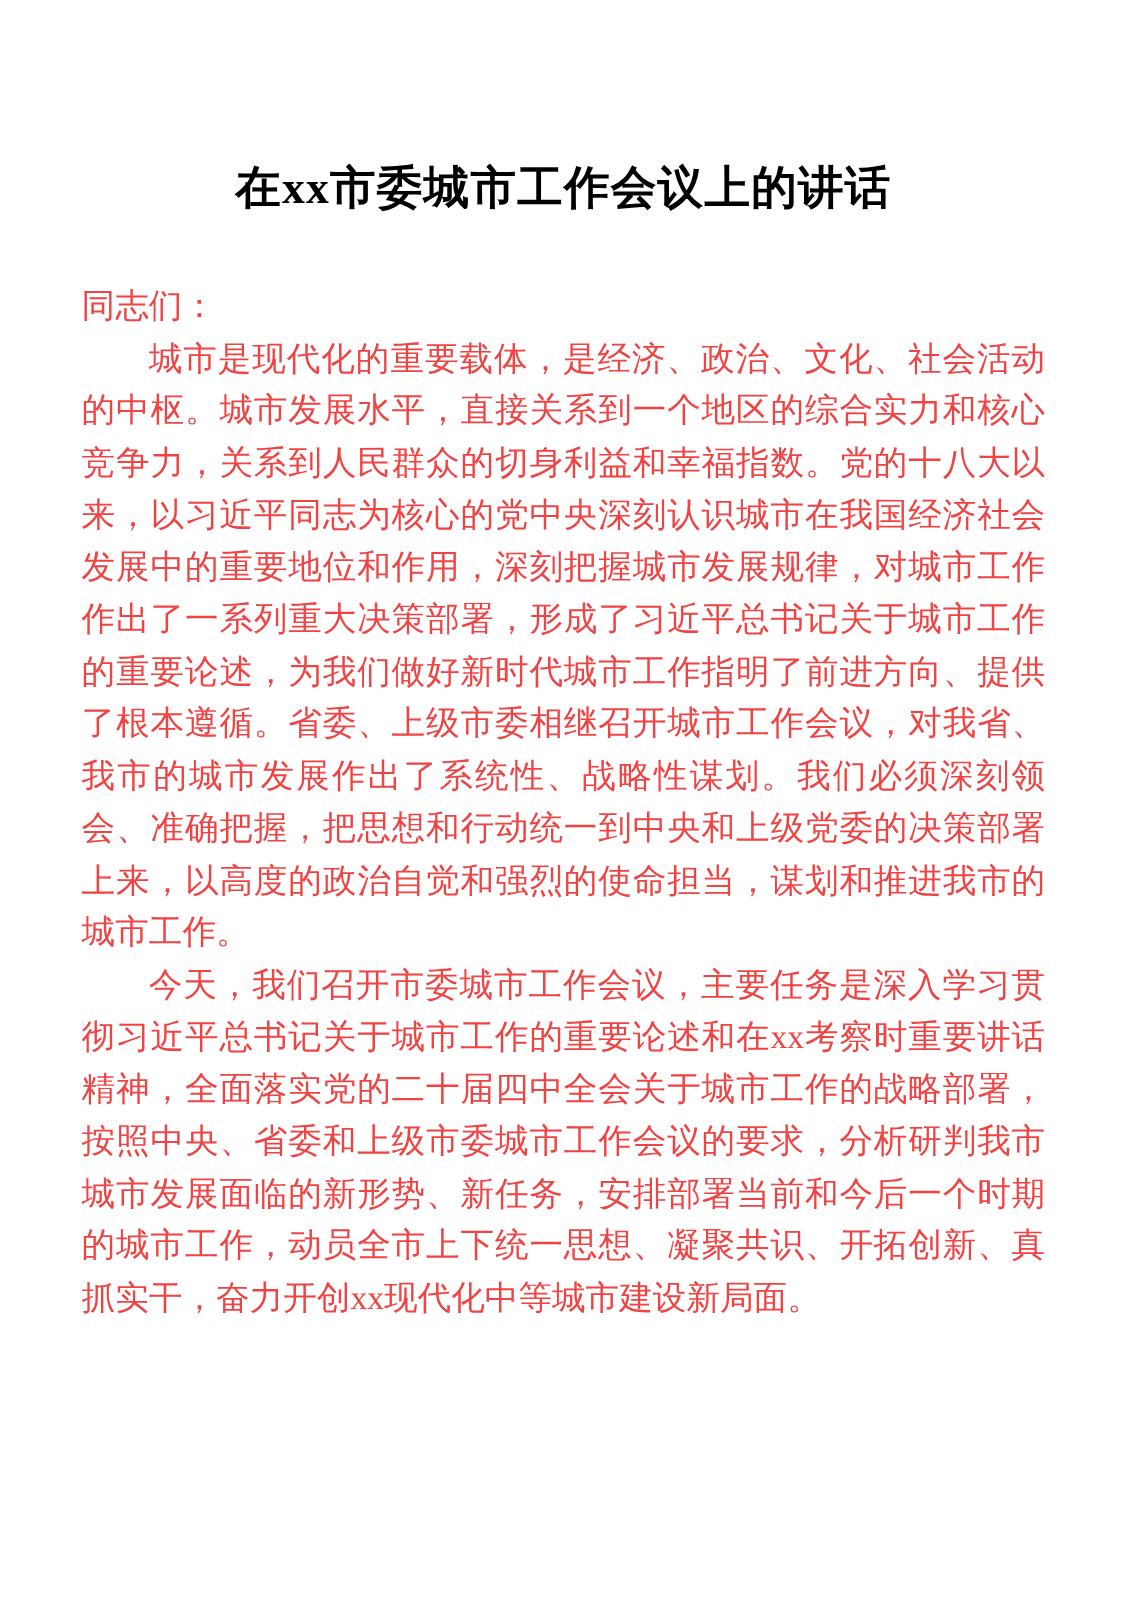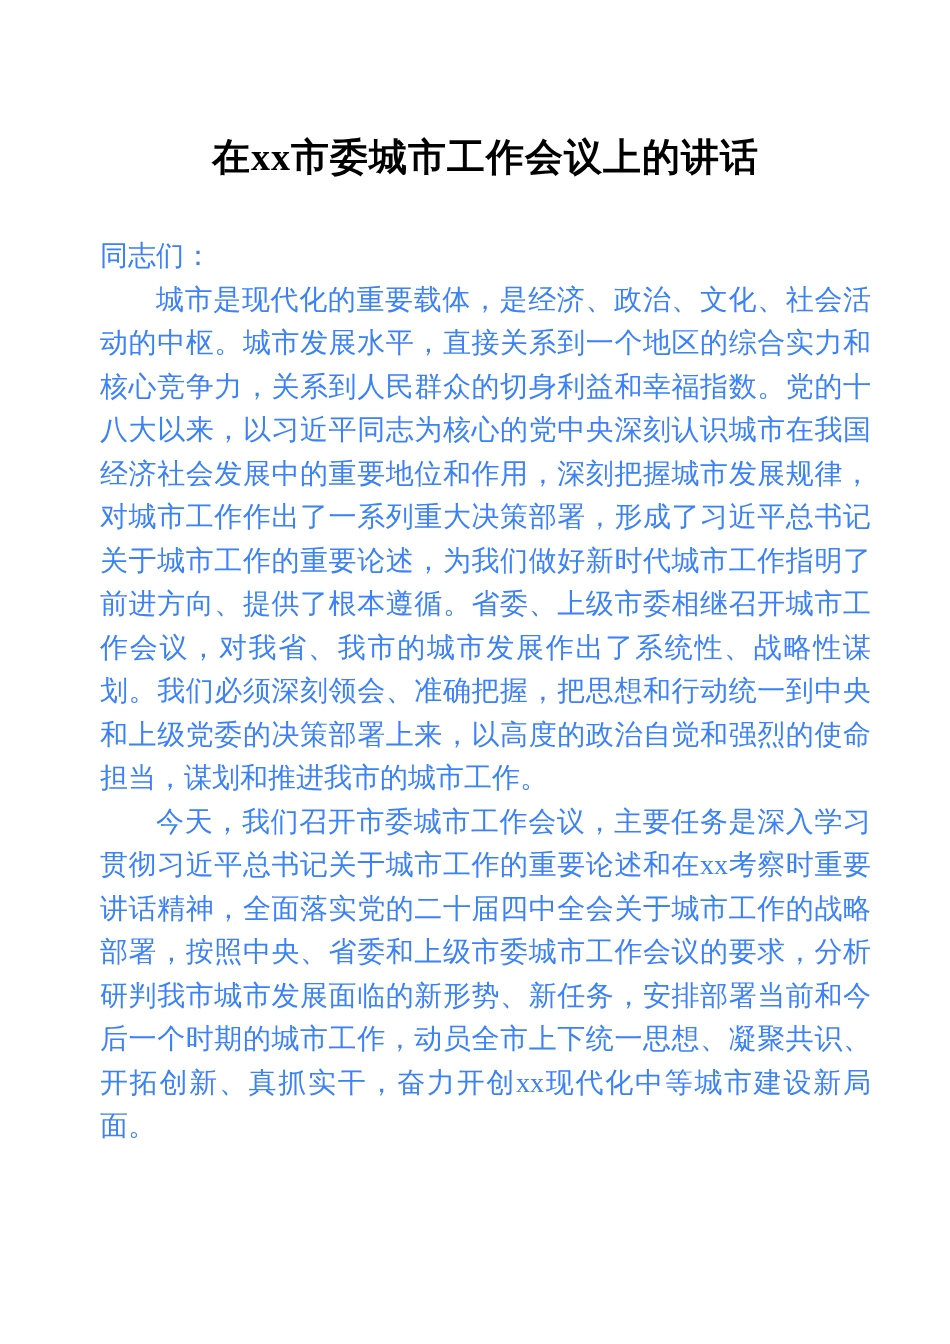--- a/index.html
+++ b/index.html
@@ -6,21 +6,21 @@
     margin: 0;
     padding: 0;
     background: #ffffff;
   }
   .page {
     position: relative;
     width: 950px;
     height: 1344px;
     background: #ffffff;
     box-sizing: border-box;
-    padding: 132px 79px 0 100px;
+    padding: 132px 79px 0 68px;
     overflow: hidden;
     color: #000000;
   }
   .doc-title {
     margin: 0;
     font-family: "Liberation Serif", "DejaVu Serif", serif;
     font-weight: 700;
     font-size: 38px;
     line-height: 50px;
     text-align: center;
@@ -30,21 +30,21 @@
   .doc-body {
     margin-top: 52px;
   }
   .doc-body p {
     margin: 0;
     font-family: "Liberation Serif", "DejaVu Serif", serif;
     font-weight: 400;
     font-size: 28px;
     line-height: 43.5px;
     text-align: justify;
-    color: #3b82f6;
+    color: #ef4444;
   }
   .doc-paragraph {
     text-indent: 2em;
   }
 </style>
 </head>
 <body>
 
 <div class="page">
   <h1 class="doc-title">在xx市委城市工作会议上的讲话</h1>

